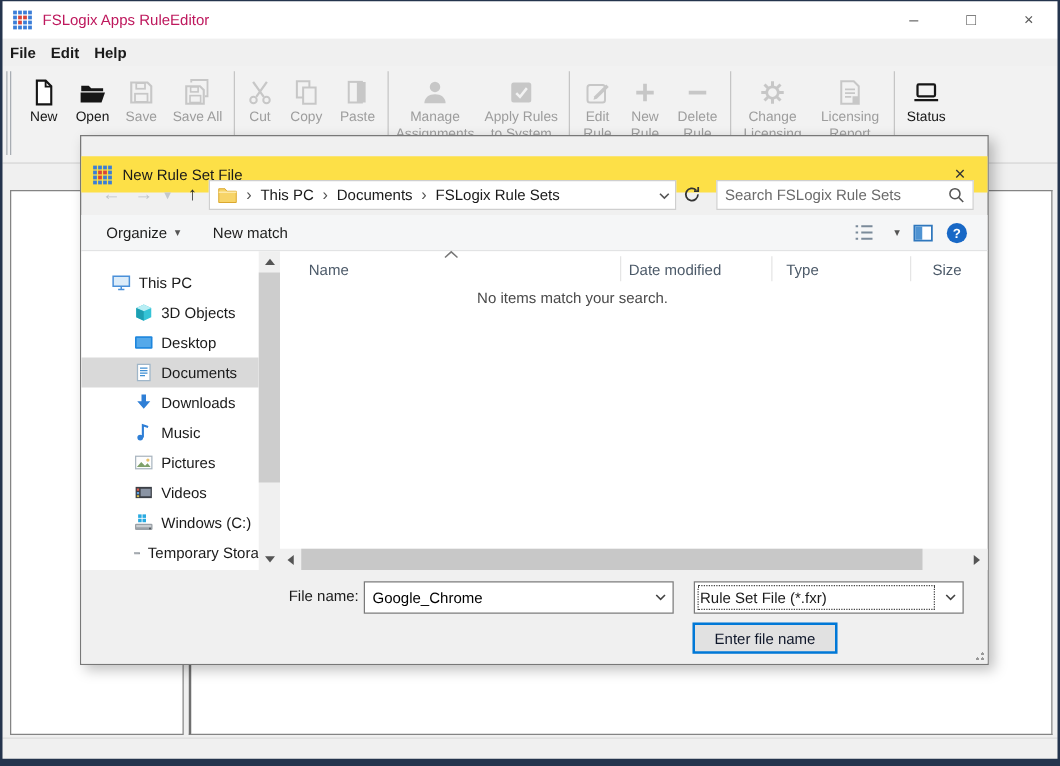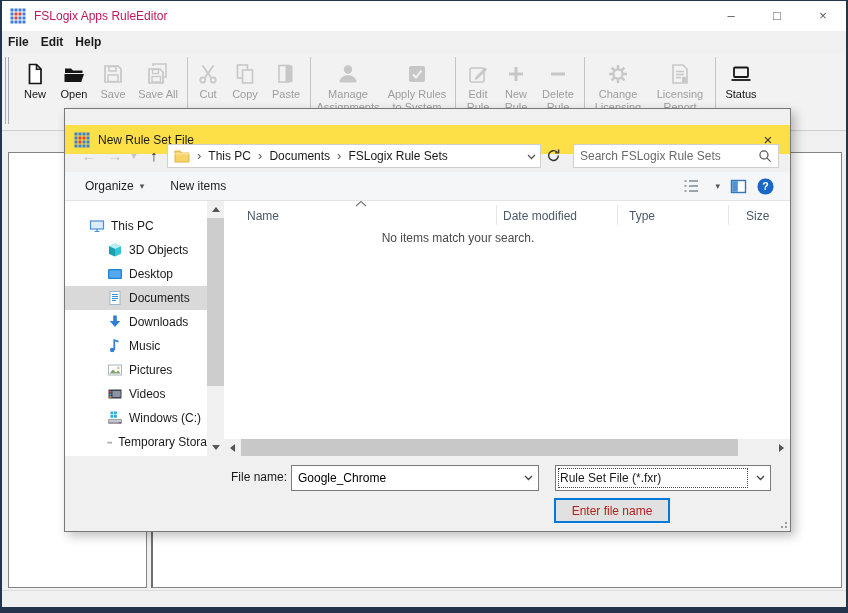--- a/index.html
+++ b/index.html
@@ -86,21 +86,21 @@
   .hthumb { position:absolute; left:17px; top:0; height:17px; width:497px; background:#c8c8c8; }
 
   .dlg-bottom { position:absolute; left:0; right:0; top:347px; bottom:0; background:#f0f0f0; }
   .fn-label { position:absolute; left:128px; top:14px; width:94px; text-align:right; }
   .fn-input { position:absolute; left:226px; top:9px; width:248px; height:26px; background:#fff; border:1px solid #7a7a7a; display:flex; align-items:center; }
   .fn-input input { border:none; outline:none; flex:1; font:inherit; font-size:12px; padding-left:6px; min-width:0; background:transparent; }
   .combo-arrow { width:20px; display:flex; align-items:center; justify-content:center; flex:none; }
   .ft-combo { position:absolute; left:490px; top:9px; width:216px; height:26px; background:#fff; border:1px solid #7a7a7a; display:flex; align-items:center; }
   .ft-text { flex:1; padding-left:4px; position:relative; }
   .ft-focus { position:absolute; left:2px; top:2px; bottom:2px; width:190px; border:1px dotted #444; pointer-events:none; }
-  .btn { position:absolute; top:42px; height:25px; background:#e1e1e1; display:flex; align-items:center; justify-content:center; font-size:12px; color:#b91c1c; }
+  .btn { position:absolute; top:42px; height:25px; background:#e1e1e1; display:flex; align-items:center; justify-content:center; font-size:12px; color:#0f172a; }
   .btn-ok { left:489px; width:116px; border:2px solid #0078d7; }
   .btn-cancel { left:619px; width:87px; border:1px solid #8a8a8a; }
   .grip-dots { position:absolute; right:2px; bottom:2px; width:10px; height:10px;
     background:
       radial-gradient(circle at 8px 8px, #9a9a9a 1px, transparent 1.2px),
       radial-gradient(circle at 8px 4px, #9a9a9a 1px, transparent 1.2px),
       radial-gradient(circle at 4px 8px, #9a9a9a 1px, transparent 1.2px); }
 </style>
 </head>
 <body>
@@ -329,21 +329,21 @@
           <path d="M10.4 10.4L14.4 14.4" stroke="#555" stroke-width="1.4"></path>
         </svg>
     </div>
   </div>
 
   <div class="cmdbar">
     <span class="cmditem">
       <span>Organize</span>
       <span class="cmd-caret">▾</span>
     </span>
-    <span class="cmditem cmd-newfolder">New items</span>
+    <span class="cmditem cmd-newfolder">New match</span>
     <span class="cmd-right">
       <svg width="16" height="14" viewBox="0 0 16 14">
           <path d="M1.5 2h2M6 2h9M1.5 7h2M6 7h9M1.5 12h2M6 12h9" stroke="#7b8b9a" stroke-width="1.7"></path>
         </svg>
       <span class="cmd-caret">▾</span>
       <svg width="17" height="15" viewBox="0 0 16 15">
           <rect x="1" y="1.5" width="14" height="12" fill="#fff" stroke="#2f77bd" stroke-width="1.4"></rect>
           <rect x="1.7" y="2.2" width="5.6" height="10.6" fill="#4f93d2"></rect>
         </svg>
       <svg width="17" height="17" viewBox="0 0 16 16">

